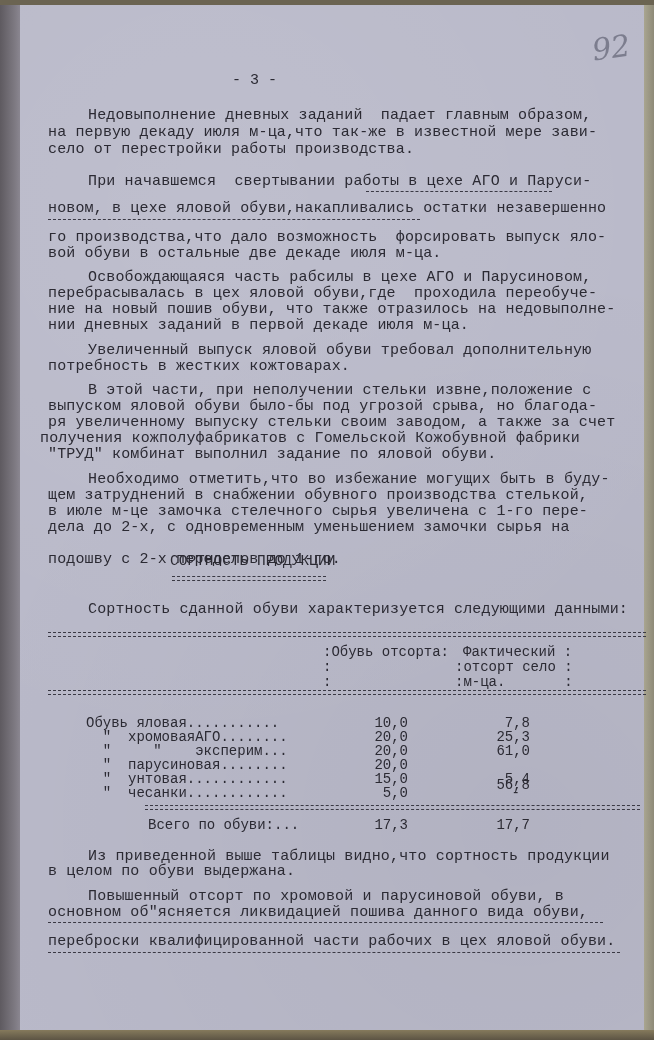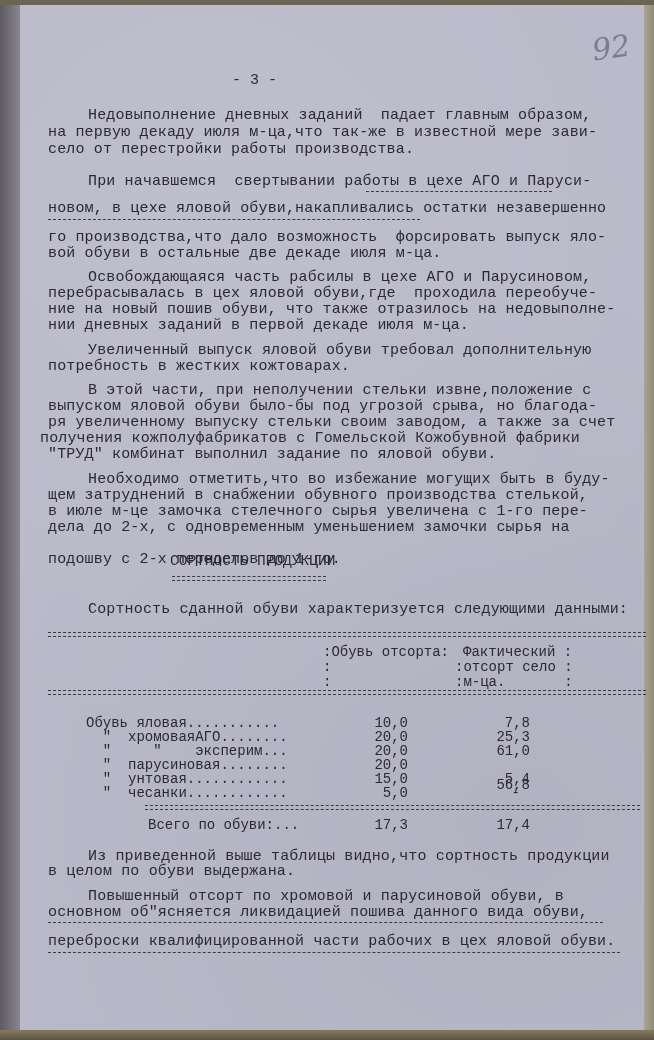--- a/index.html
+++ b/index.html
@@ -134,21 +134,21 @@
   </div>
   <div>
     <div class="table-cell" style="left:86px;top:786px">  "  чесанки............</div>
     <div class="table-cell num" style="left:330px;width:78px;top:786px">5,0</div>
     <div class="table-cell num" style="left:450px;width:70px;top:786px">-</div>
   </div>
   <div class="dbl" style="left:145px;top:805px;width:495px"></div>
   <div>
     <div class="table-cell" style="left:148px;top:818px">Всего по обуви:...</div>
     <div class="table-cell num" style="left:330px;width:78px;top:818px">17,3</div>
-    <div class="table-cell num" style="left:450px;width:80px;top:818px">17,4</div>
+    <div class="table-cell num" style="left:450px;width:80px;top:818px">17,7</div>
   </div>
 </div>
 
 <div class="line" style="left:88px;top:849px">Из приведенной выше таблицы видно,что сортность продукции</div>
 <div class="line" style="left:48px;top:864px">в целом по обуви выдержана.</div>
 
 <div class="line" style="left:88px;top:889px">Повышенный отсорт по хромовой и парусиновой обуви, в</div>
 <div class="line" style="left:48px;top:905px">основном об"ясняется ликвидацией пошива данного вида обуви,</div>
 <div class="dash" style="left:48px;top:922px;width:555px"></div>
 <div class="line" style="left:48px;top:934px">переброски квалифицированной части рабочих в цех яловой обуви.</div>

